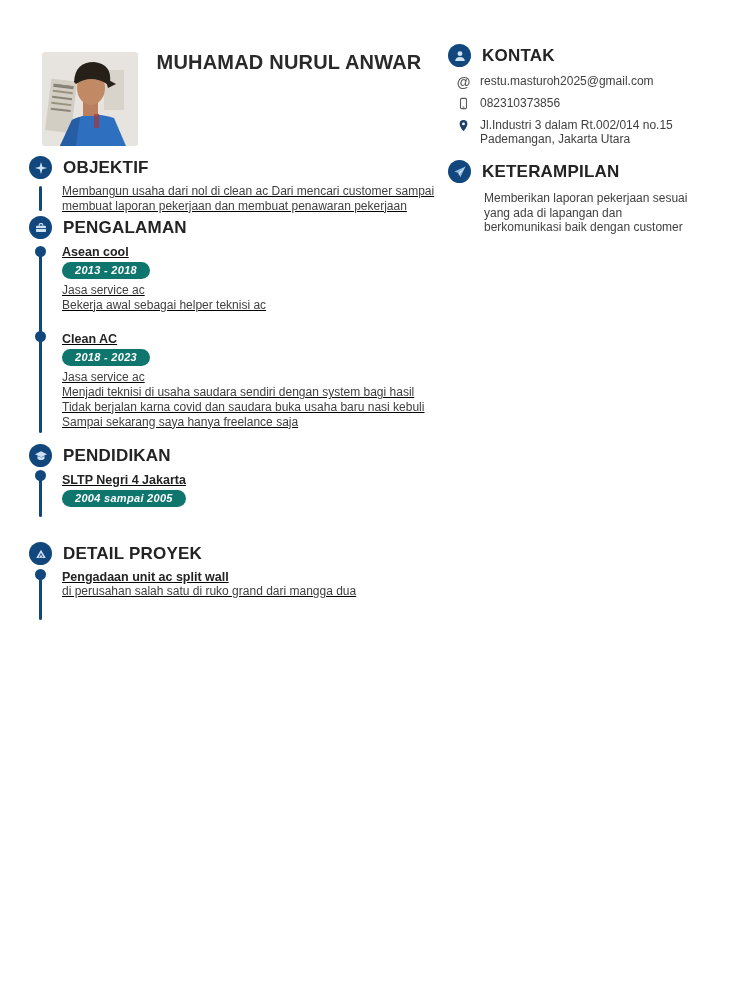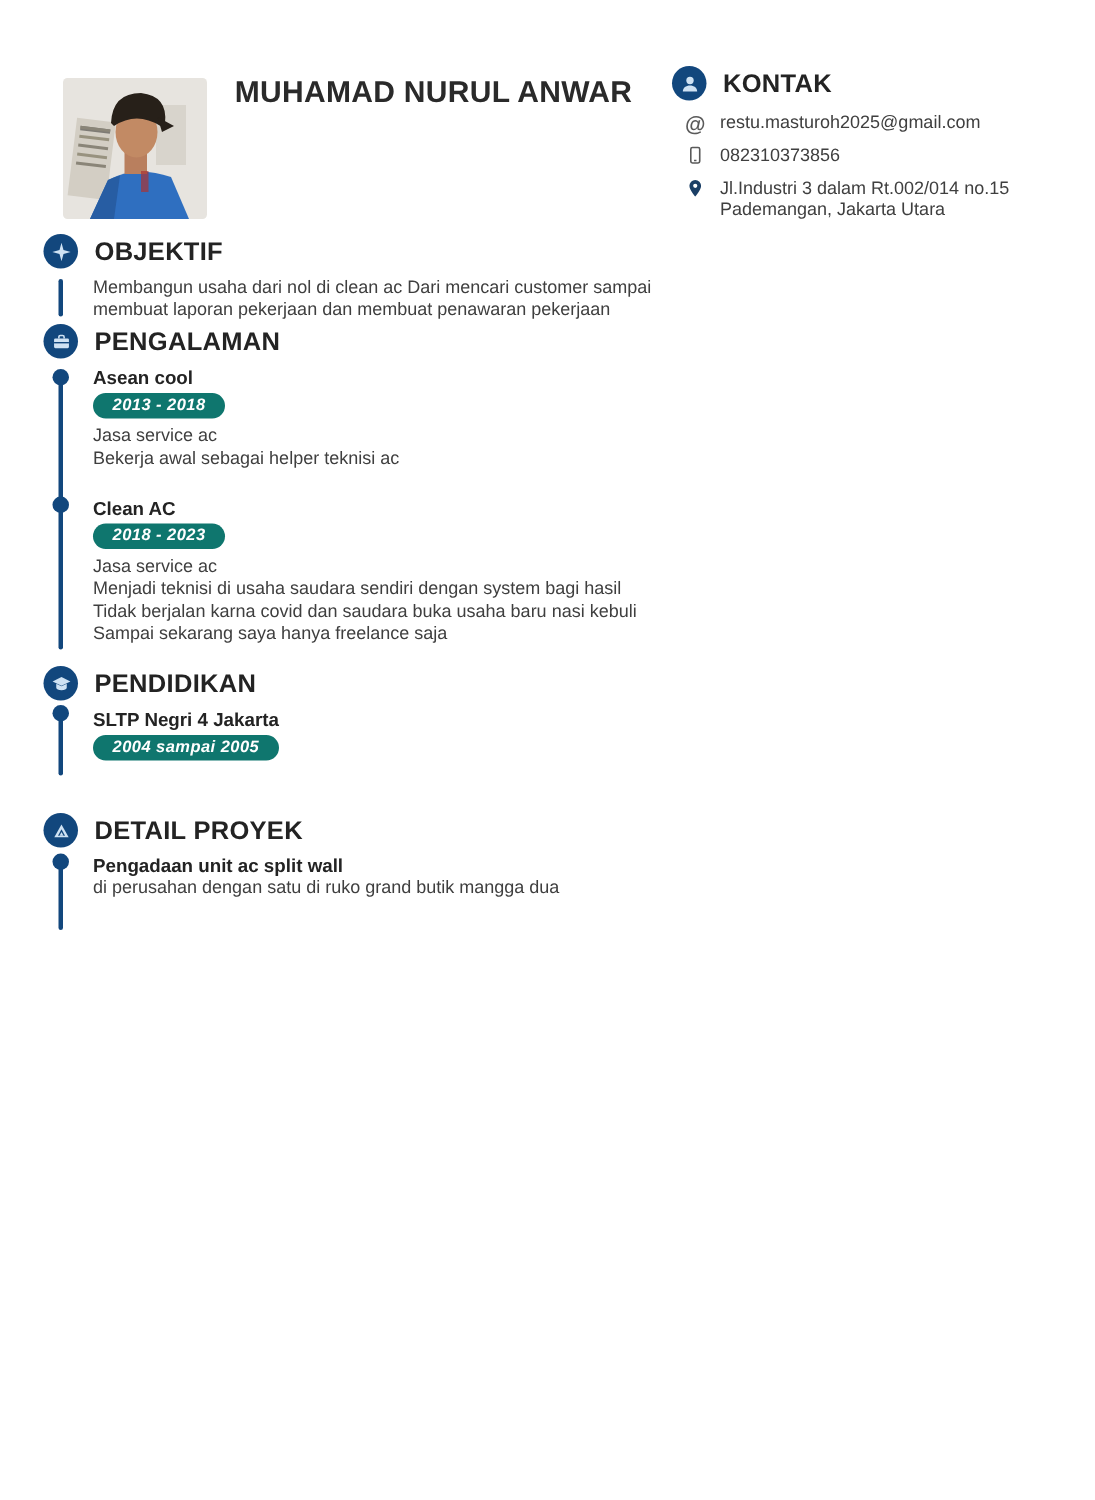--- a/index.html
+++ b/index.html
@@ -11,21 +11,21 @@
   .name  { position:absolute; left:143px; top:51px; width:292px; text-align:center;
            font-size:20px; font-weight:bold; color:#2a2a2a; letter-spacing:0.2px; }
 
   
   .sec { position:absolute; }
   .sec-head { display:flex; align-items:center; gap:11px; }
   .icon-circle { width:23px; height:23px; border-radius:50%; background:#12477d;
                  display:flex; align-items:center; justify-content:center; flex:0 0 23px; }
   .icon-circle svg { width:14px; height:14px; display:block; }
   .sec-title { font-size:17px; font-weight:bold; color:#232323; letter-spacing:0.2px; }
-  .sec-body { margin-left:33px; }
+  .sec-body { margin-left:33px;text-decoration:underline; }
 
   .para { font-size:12px; color:#3f3f3f; line-height:14.7px; margin-top:5px; }
   .entry-title { font-weight:bold; font-size:12.5px; color:#232323; margin-top:6px; }
   .badge { display:inline-block; margin-top:3px; background:#0f766e; color:#ffffff;
            font-style:italic; font-weight:bold; font-size:11px; padding:2px 13px 3px;
            border-radius:9px; letter-spacing:0.3px; }
   .lines { margin-top:4px; }
   .line { font-size:12px; color:#3f3f3f; line-height:14.7px; }
 
   
@@ -100,20 +100,32 @@
             <circle cx="12" cy="9" r="2.6" fill="#ffffff"></circle>
           </svg>
       </span>
       <span>
         <div class="c-text">Jl.Industri 3 dalam Rt.002/014 no.15</div>
         <div class="c-text">Pademangan, Jakarta Utara</div>
       </span>
     </div>
   </div>
 
+  <div class="sec" style="left:448px; top:160px; width:268px;">
+    <div class="sec-head">
+      <span class="icon-circle">
+        <svg viewBox="0 0 24 24" fill="#8fb9e0">
+            <path d="M21.5 2.5L2.5 11l6.8 2.6L12.6 21z"></path>
+            <path d="M21.5 2.5L9.3 13.6l1 4.4 2.3-4z" fill="#cfe2f3"></path>
+          </svg>
+      </span>
+      <span class="sec-title">KETERAMPILAN</span>
+    </div>
+    <div class="para" style="margin-left:36px; width:208px; margin-top:8px;">Memberikan laporan pekerjaan sesuai yang ada di lapangan dan berkomunikasi baik dengan customer</div>
+  </div>
 
   <div class="sec" style="left:29px; top:156px; width:412px;">
     <div class="sec-head">
       <span class="icon-circle">
         <svg viewBox="0 0 24 24" fill="#cfe2f3">
             <path d="M12 1.5l2.3 8.2 8.2 2.3-8.2 2.3L12 22.5l-2.3-8.2-8.2-2.3 8.2-2.3z"></path>
           </svg>
       </span>
       <span class="sec-title">OBJEKTIF</span>
     </div>
@@ -181,21 +193,21 @@
             <path d="M12 10l4 7.5H8z" fill="#12477d"></path>
             <path d="M12 13l2.3 4.5H9.7z" fill="#cfe2f3"></path>
           </svg>
       </span>
       <span class="sec-title">DETAIL PROYEK</span>
     </div>
     <div class="sec-body">
       <div>
         <div class="entry-title" style="margin-top:5px;">Pengadaan unit ac split wall</div>
         <div class="lines" style="margin-top:0;">
-          <div class="line">di perusahan dengan satu di ruko grand butik mangga dua</div>
+          <div class="line">di perusahan salah satu di ruko grand dari mangga dua</div>
         </div>
       </div>
     </div>
   </div>
 
   <div class="tl-line" style="left:39px; top:186px; height:25px;"></div>
   <div class="tl-line" style="left:39px; top:247px; height:186px;"></div>
   <div class="tl-dot" style="left:35px; top:246px;"></div>
   <div class="tl-dot" style="left:35px; top:331px;"></div>
   <div class="tl-line" style="left:39px; top:471px; height:46px;"></div>

